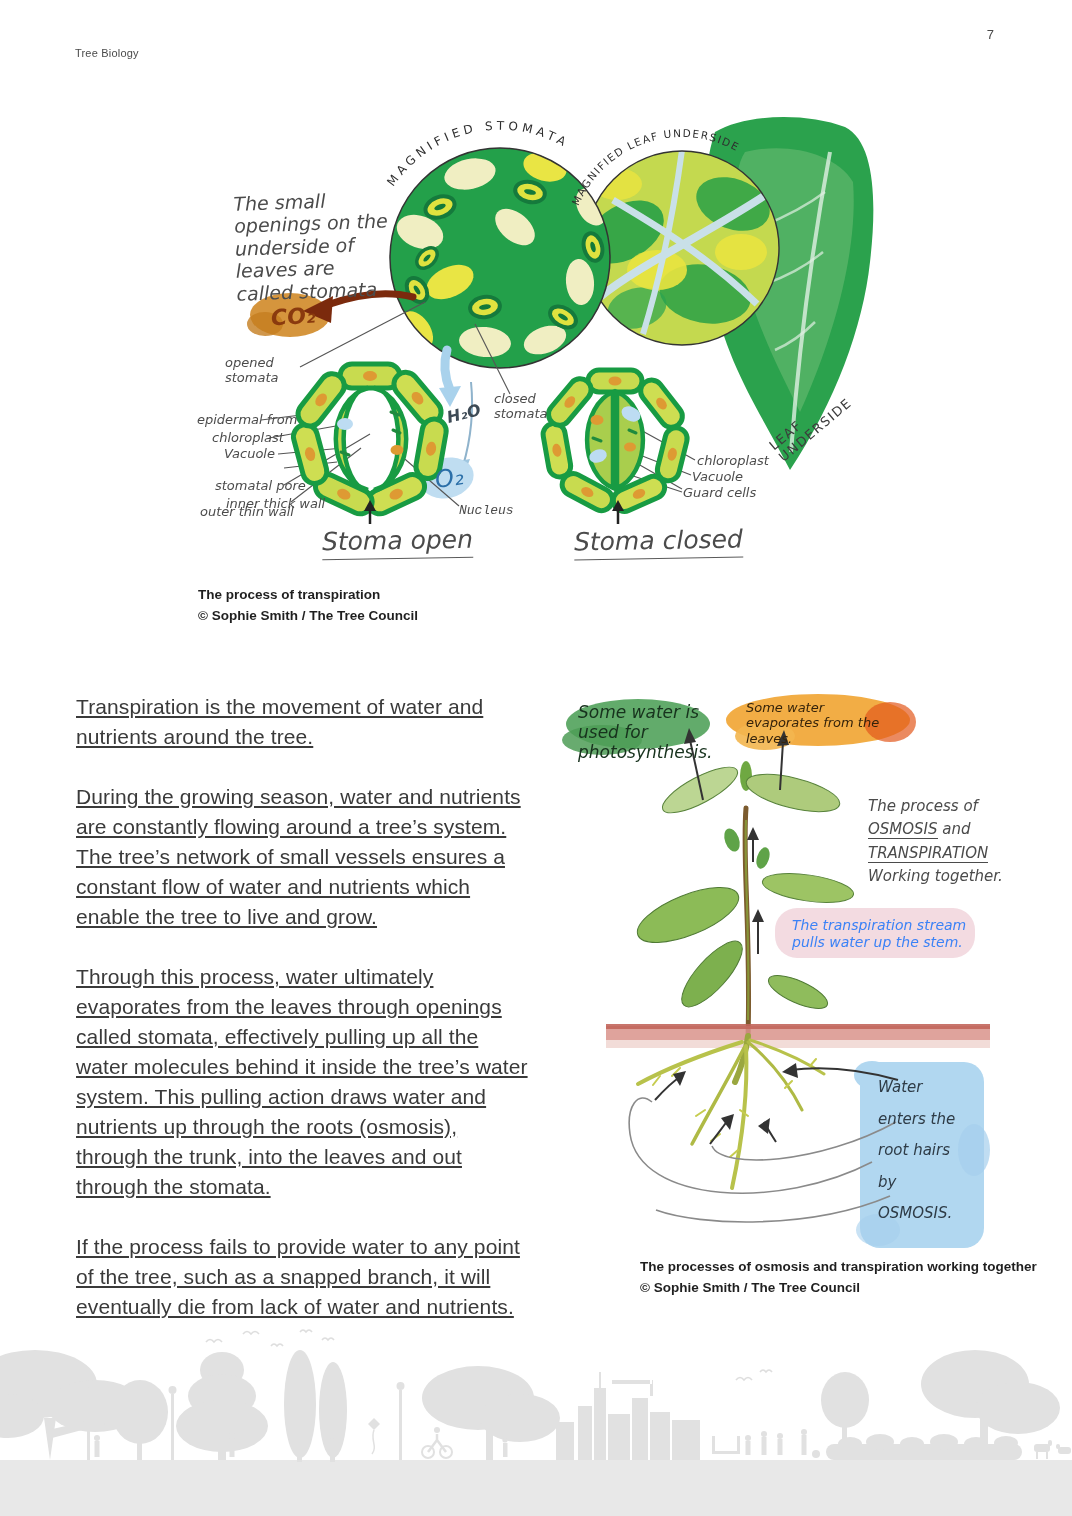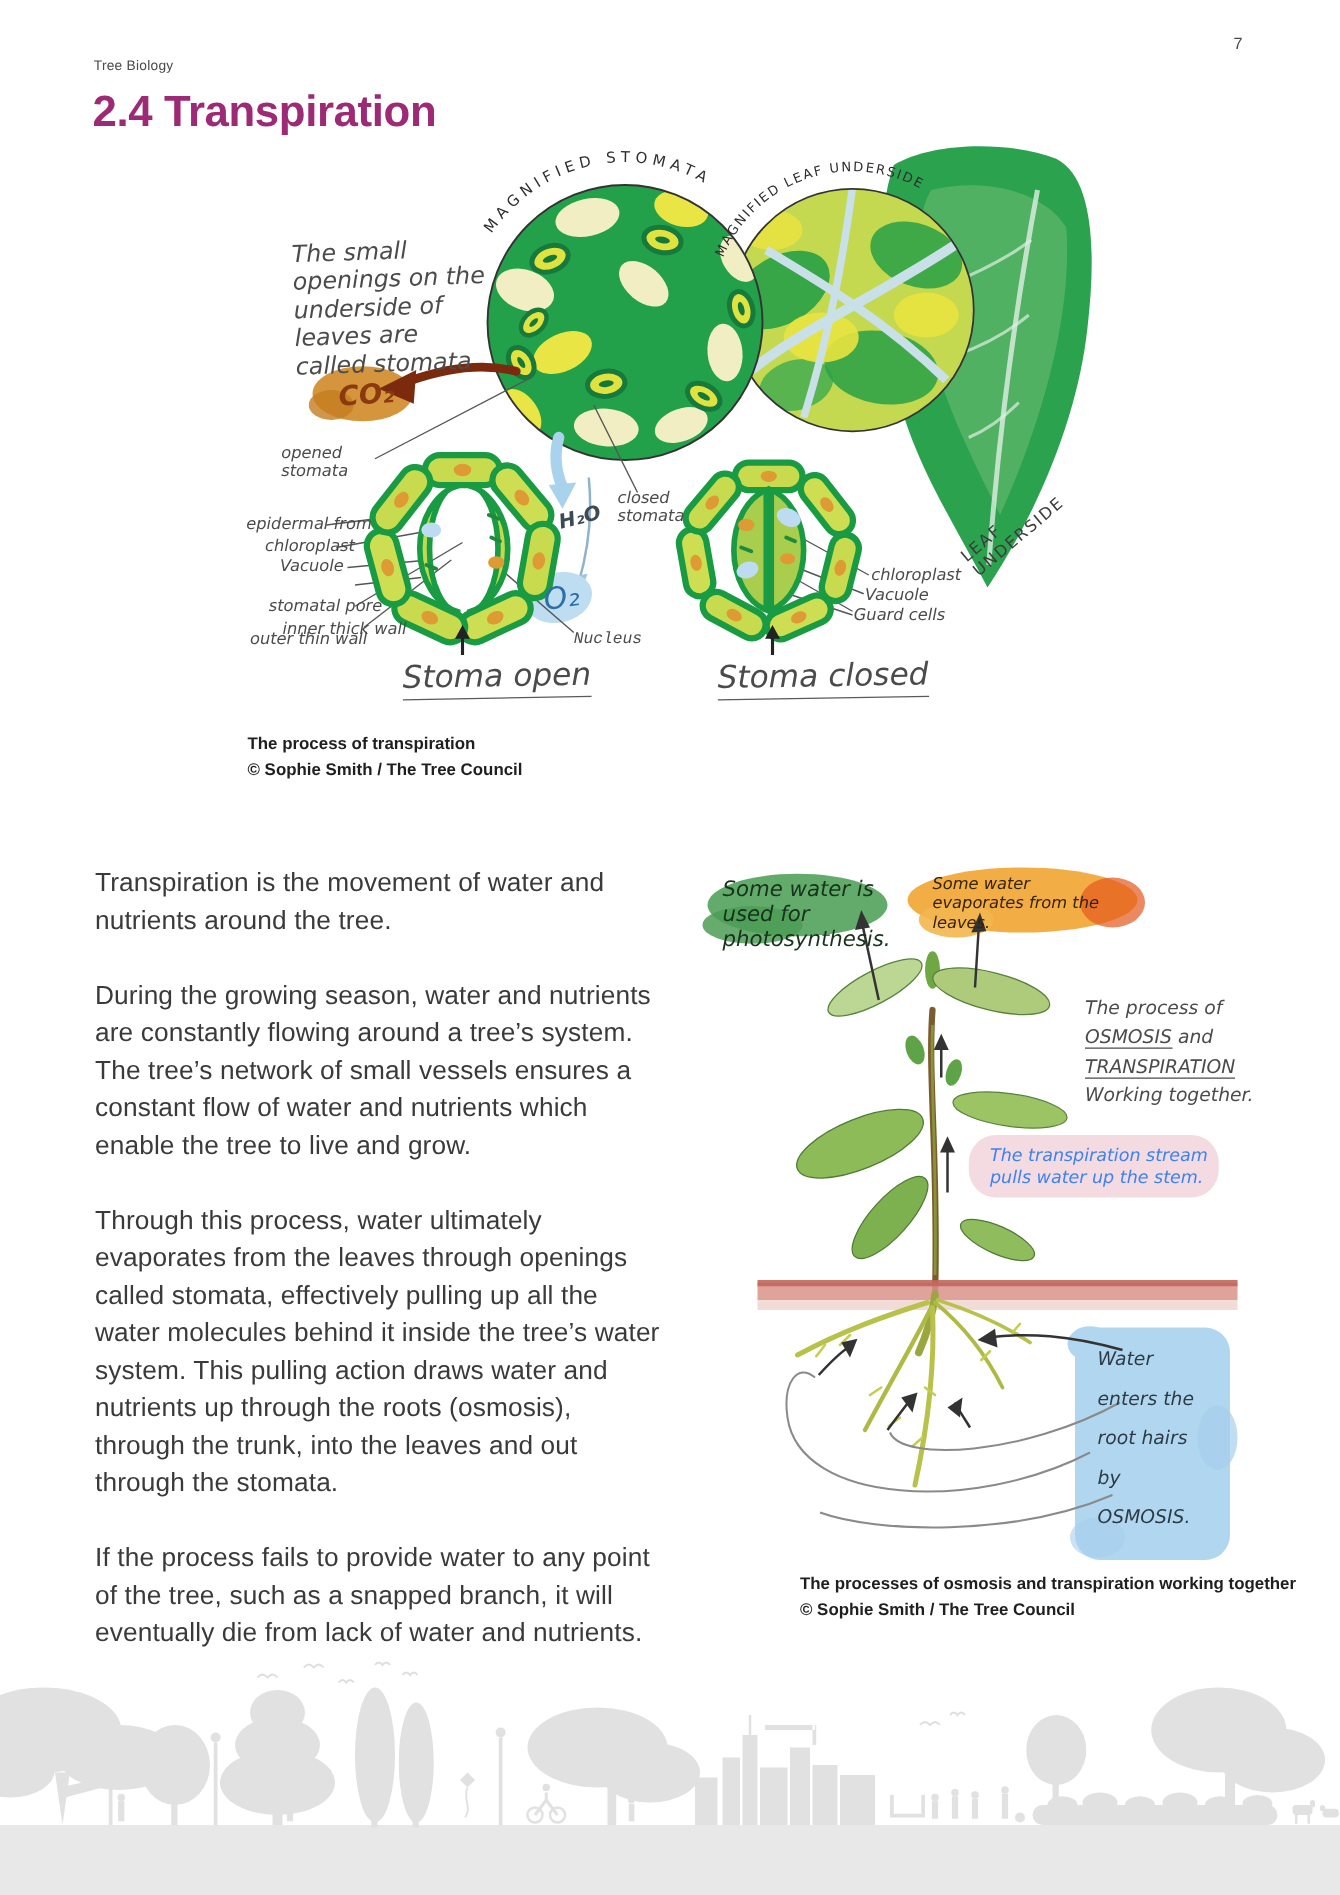--- a/index.html
+++ b/index.html
@@ -28,40 +28,39 @@
   .co2 { font-size:22px; color:#8a3a0e; font-weight:bold; transform:rotate(-4deg); }
   .h2o { font-size:16px; color:#3d4a55; transform:rotate(-14deg); font-weight:bold; }
   .o2  { font-size:24px; color:#2b6fa8; transform:rotate(-8deg); }
   .leafund { font-size:13px; letter-spacing:1.5px; transform:rotate(-40deg); color:#3c3c3c; font-style:normal; }
 
   
   .caption { position:absolute; font-size:13.5px; font-weight:bold; color:#1f1f1f; line-height:1.55; }
 
   
   .bodycol { position:absolute; left:76px; top:692px; width:458px; color:#3a3a3a; }
-  .bodycol p { font-size:21px; font-weight:300; line-height:30px; margin-bottom:30px; letter-spacing:.1px; }
+  .bodycol p { font-size:21px; font-weight:300; line-height:30px; margin-bottom:30px; letter-spacing:.1px;text-decoration:underline; }
 
   
   .note-green  { left:18px;  top:12px;  width:124px; color:#17321d; font-size:17px; }
   .note-orange { left:186px; top:10px;  width:152px; color:#35230a; font-size:13px; }
   .note-proc   { left:308px; top:105px; width:135px; font-size:15px; line-height:1.55; }
   .note-pink   { left:232px; top:227px; width:188px; color:#3b82f6; font-size:14px; }
   .note-blue   { left:318px; top:382px; width:100px; font-size:15px; line-height:2.1; color:#2e3b46; }
 
   .footer-art { position:absolute; left:0; top:1326px; width:1072px; height:190px; }
 </style>
 </head>
 <body>
 
 <div class="page">
 
   <div class="hdr-left">Tree Biology</div>
   <div class="hdr-num">7</div>
 
-  <h1 class="title">2.4 Transpiration</h1>
 
   <div class="fig fig1">
     <svg width="690" height="470" viewBox="0 0 690 470">
       <defs>
         <clipPath id="c1">
             <circle cx="315" cy="146" r="110"></circle>
           </clipPath>
         <clipPath id="c2">
             <circle cx="497" cy="136" r="97"></circle>
           </clipPath>

